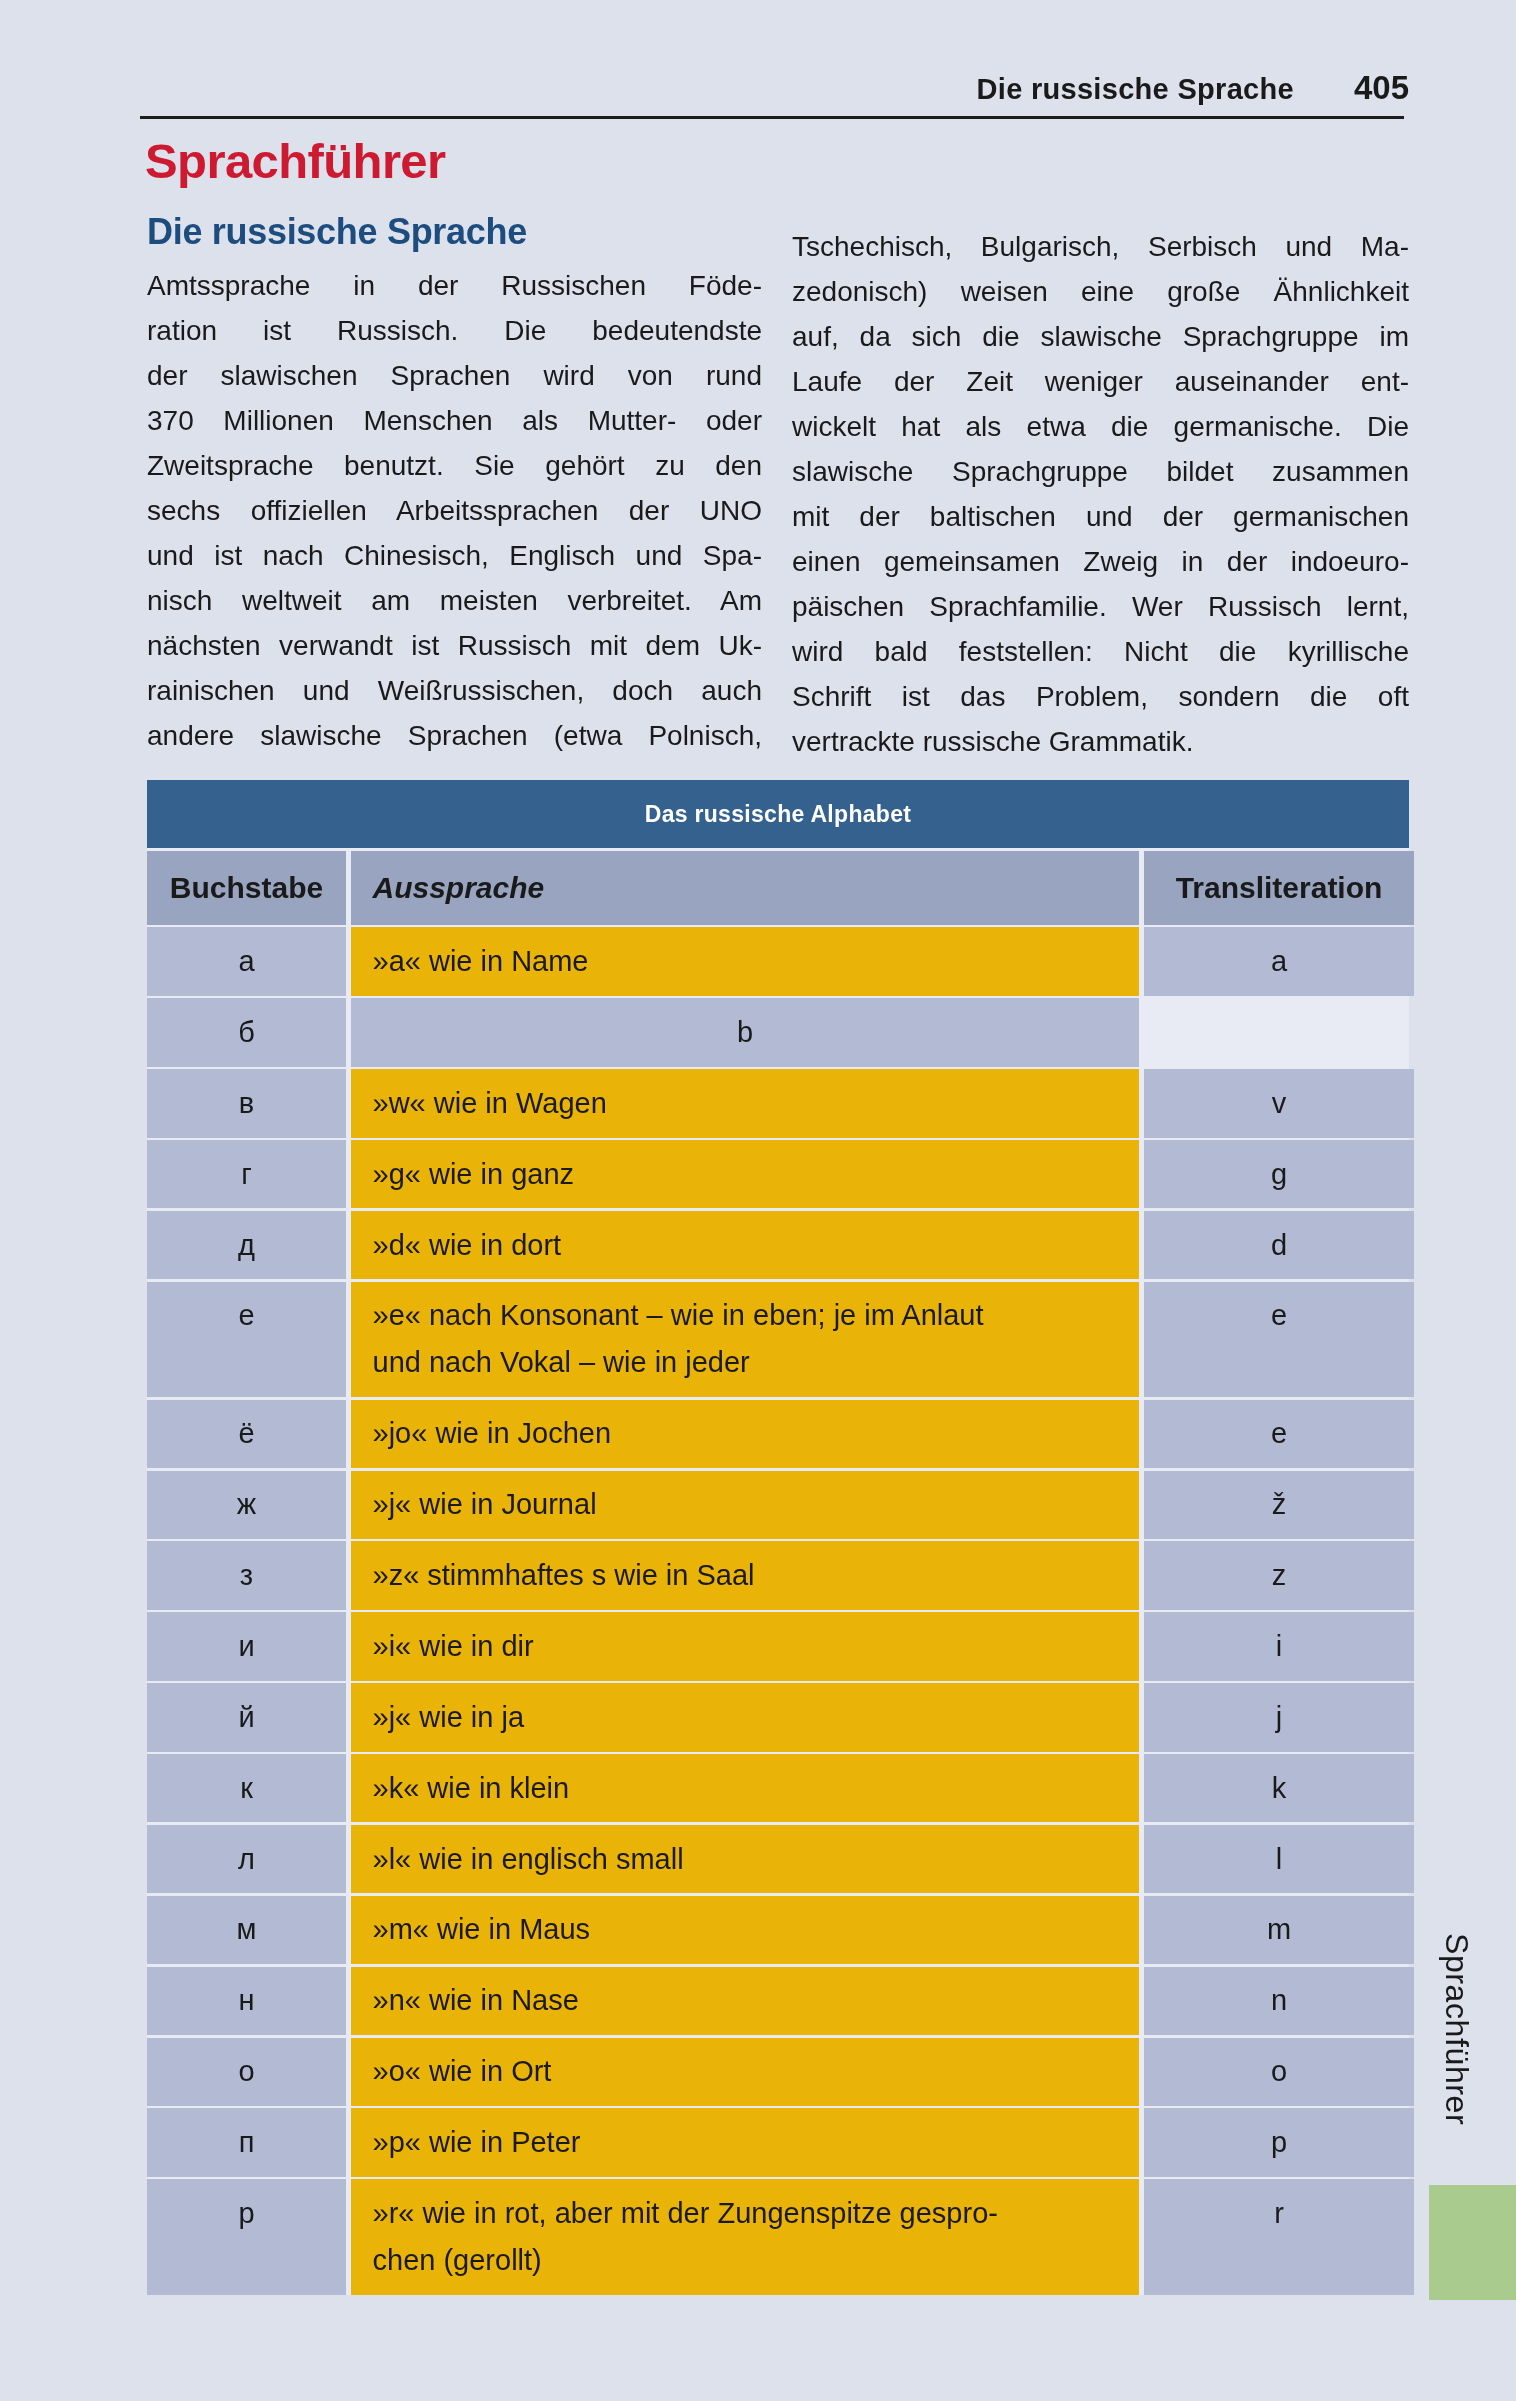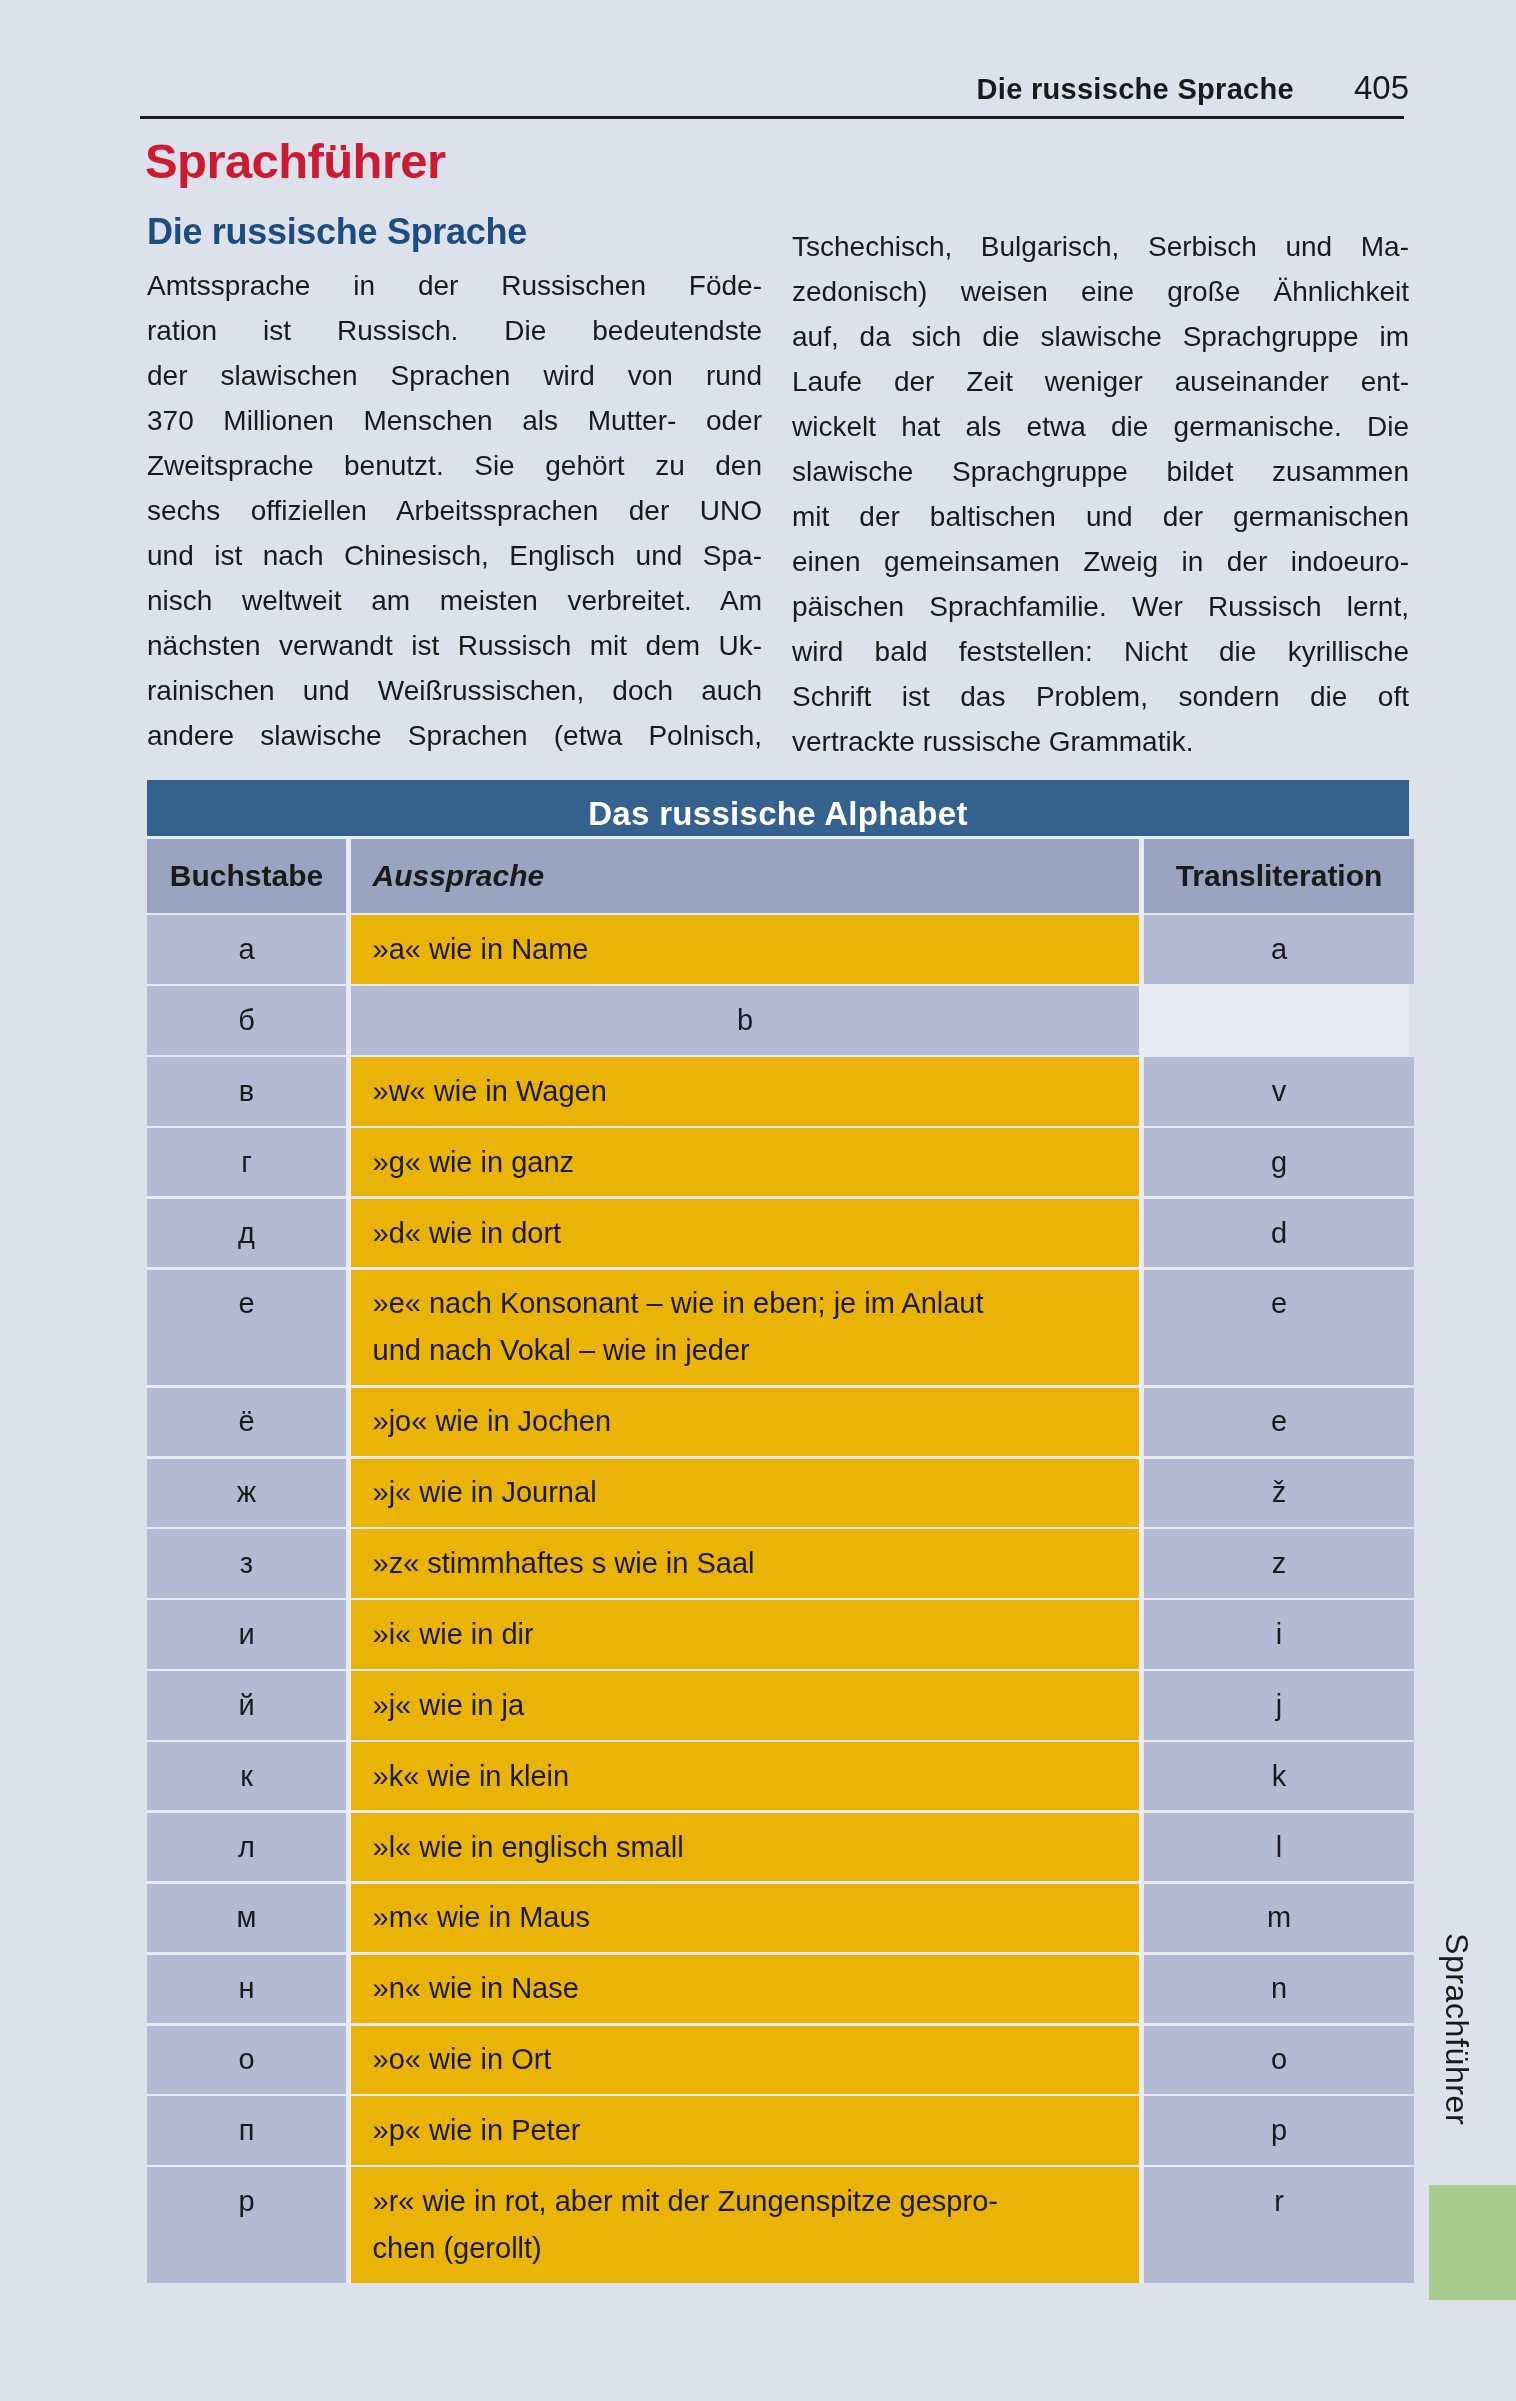--- a/index.html
+++ b/index.html
@@ -12,21 +12,21 @@
     overflow:hidden;
   }
   .page{position:absolute;inset:0;}
 
   
   .running-head{
     position:absolute;left:147px;right:107px;top:69px;
     display:flex;justify-content:flex-end;align-items:baseline;gap:60px;
   }
   .rh-title{font-size:29px;font-weight:700;letter-spacing:0.3px;}
-  .rh-num{font-size:33px;font-weight:400;}
+  .rh-num{font-size:33px;font-weight:700;}
   .rule{
     position:absolute;left:140px;top:116px;width:1264px;height:2.5px;
     background:#1c1c1c;
   }
 
   
   .chapter{
     position:absolute;left:145px;top:133px;margin:0;
     font-size:49px;font-weight:700;color:#ce1a31;letter-spacing:-0.6px;
   }
@@ -43,22 +43,22 @@
     white-space:normal;
   }
   .col.right .line:last-child{text-align-last:left;}
 
   
   .alphabet{
     position:absolute;left:147px;top:780px;width:1262px;
     display:flex;flex-direction:column;gap:2.5px;background:#e8ebf3;
   }
   .t-title{
-    height:56px;line-height:68px;background:#35618f;color:#ffffff;
-    font-size:33px;font-weight:700;text-align:center;letter-spacing:0.3px;
+    height:68px;line-height:68px;background:#35618f;color:#ffffff;
+    font-size:23px;font-weight:700;text-align:center;letter-spacing:0.3px;
   }
   .t-row{
     display:grid;grid-template-columns:199px 788px 270px;column-gap:5px;
     background:#e8ebf3;
   }
   .t-body{display:flex;flex-direction:column;gap:2.5px;background:#e8ebf3;}
   .cell{background:#b2bbd3;font-size:29px;line-height:47px;padding:10.7px 0;}
   .cell.c1,.cell.c3{text-align:center;}
   .cell.c2{background:#eab308;text-align:left;padding-left:21.5px;padding-right:26px;white-space:pre-line;}
   .t-head .cell{

